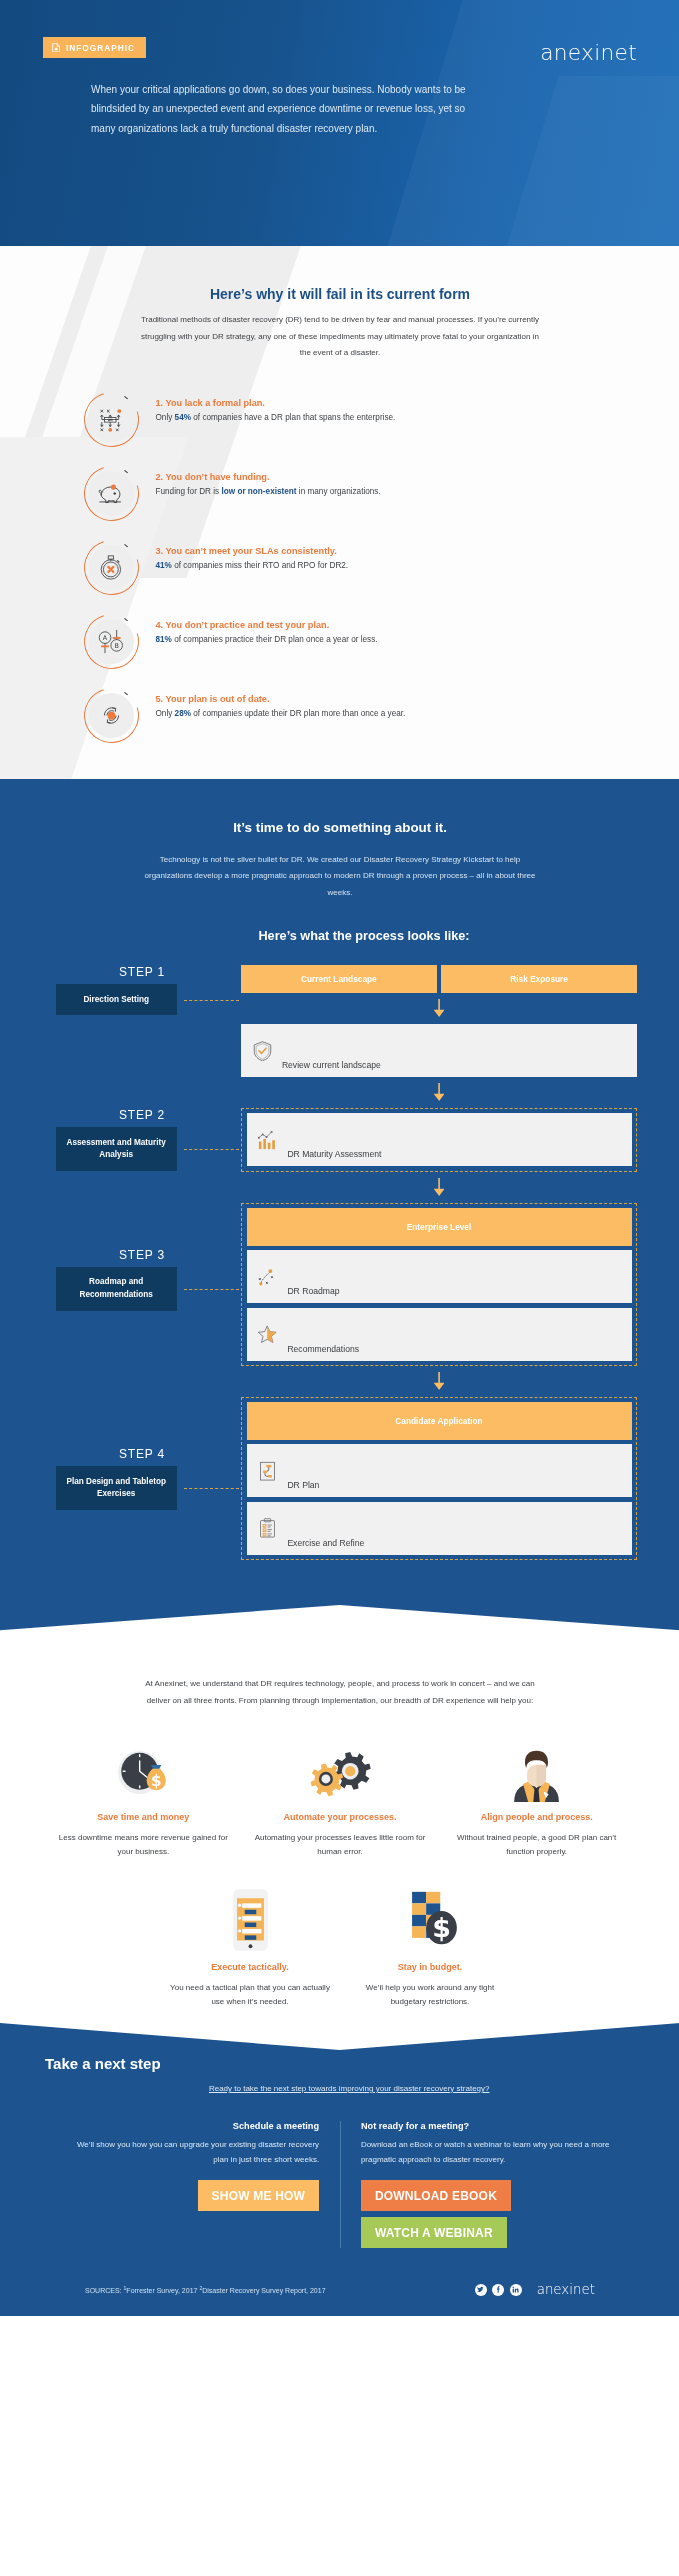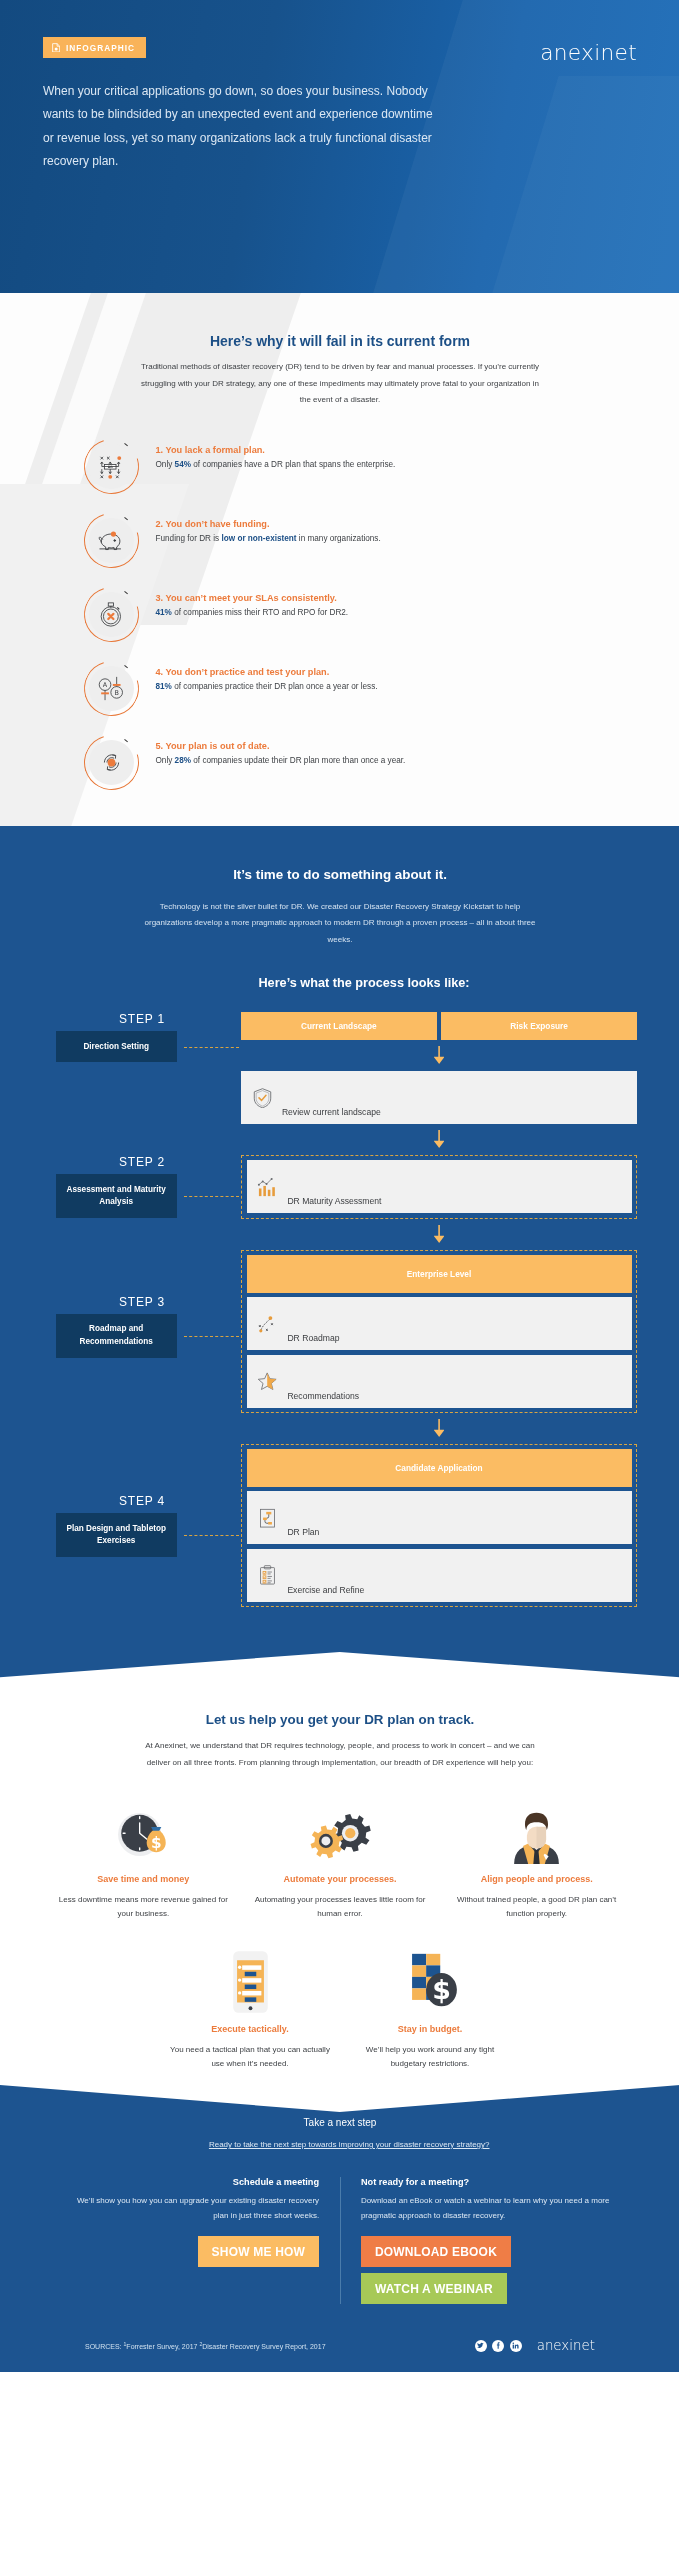--- a/index.html
+++ b/index.html
@@ -7,21 +7,21 @@
     width: 680px;
     font-family: "Liberation Sans", sans-serif;
     background: #ffffff;
     overflow-x: hidden;
   }
   .page { width: 680px; position: relative; }
 
   
   .hero {
     position: relative;
-    height: 293px;
+    height: 246px;
     background: linear-gradient(100deg, #134a80 0%, #17528c 38%, #1a64ad 72%, #1c6cb8 100%);
     overflow: hidden;
   }
   .hero-shape-a {
     position: absolute; top: -38px; right: -89px;
     width: 357px; height: 408px;
     background: rgba(255,255,255,0.045);
     transform: skewX(-17deg);
   }
   .hero-shape-b {
@@ -59,21 +59,21 @@
     font-size: 21.7px; color: #fff; letter-spacing: 0.3px;
     font-family: "DejaVu Sans", sans-serif; font-weight: 300;
   }
   .hero-title {
     margin-top: 29px;
     color: #fff; font-size: 17px; font-weight: bold; line-height: 1.33;
     max-width: 408px;
   }
   .hero-sub {
     margin-top: 15.3px;
-    color: #dce8f4; font-size: 12px; line-height: 1.95; max-width: 395px;
+    color: #dce8f4; font-size: 10px; line-height: 1.95; max-width: 395px; margin-left: 48px;
   }
 
   
   .why {
     position: relative; background: #fdfdfd;
     padding: 40px 0 36px 0; overflow: hidden;
   }
   .why-chevron-1 {
     position: absolute; top: -25.5px; left: 38px;
     width: 210px; height: 357px; background: #eeeeee;
@@ -197,21 +197,21 @@
   .benefit { flex: 1; text-align: center; padding: 0 9px; }
   .benefit-ico { height: 64px; display: flex; align-items: flex-end; justify-content: center; }
   .benefit-title { color: #ec7b3c; font-size: 9px; font-weight: bold; margin-top: 9px; line-height: 1.45; }
   .benefit-text { color: #3f4246; font-size: 8px; line-height: 1.85; margin-top: 6.4px; }
   .benefits.row2 { margin-top: 28px; padding: 0 115px; }
 
   
   .cta { position: relative; background: #1d5490; padding: 0 0 0 0; overflow:hidden; }
   .cta-notch { display: block; width: 100%; height: 27px; }
   .cta-inner { padding: 5.1px 45px 0 45px; }
-  .cta h2 { text-align: center; color: #fff; font-size: 10px; font-weight: normal; }
+  .cta h2 { color: #fff; font-size: 15px; font-weight: bold; }
   .cta-sub {
     margin: 9px auto 0 auto; text-align: right; max-width: 299px;
     color: #dce8f4; font-size: 8px; line-height: 1.95; text-decoration: underline;
   }
   .cta-cols { display: flex; margin-top: 24px; }
   .cta-col { flex: 1; padding: 0 20.4px; }
   .cta-col.left { text-align: right; border-right: 0.6px solid #4a7cab; }
   .cta-col.right { text-align: left; }
   .cta-h { color: #fff; font-size: 9.2px; font-weight: bold; }
   .cta-p { color: #dce8f4; font-size: 8px; line-height: 1.85; margin-top: 7.6px; }
@@ -580,21 +580,20 @@
       </div>
     </div>
 
     <svg class="help-notch" viewBox="0 0 1067 76" preserveAspectRatio="none">
       <polygon points="0,76 0,40 533,0 1067,40 1067,76" fill="#ffffff"></polygon>
     </svg>
   </section>
 
   <section class="help">
     <div class="help-inner">
-      <h2>Let us help you get your DR plan on track.</h2>
       <p class="help-sub">At Anexinet, we understand that DR requires technology, people, and process to work in concert – and we can deliver on all three fronts. From planning through implementation, our breadth of DR experience will help you:</p>
 
       <div class="benefits">
         <div class="benefit">
           <div class="benefit-ico">
             <svg width="61" height="59" viewBox="0 0 96 92">
               <circle cx="42" cy="46" r="34" fill="#edeef0"></circle>
               <circle cx="42" cy="44" r="29" fill="#3a3f47"></circle>
               <g stroke="#fff" stroke-width="2.2" stroke-linecap="round">
                 <path d="M42 44V28M42 44l11 9"></path>

